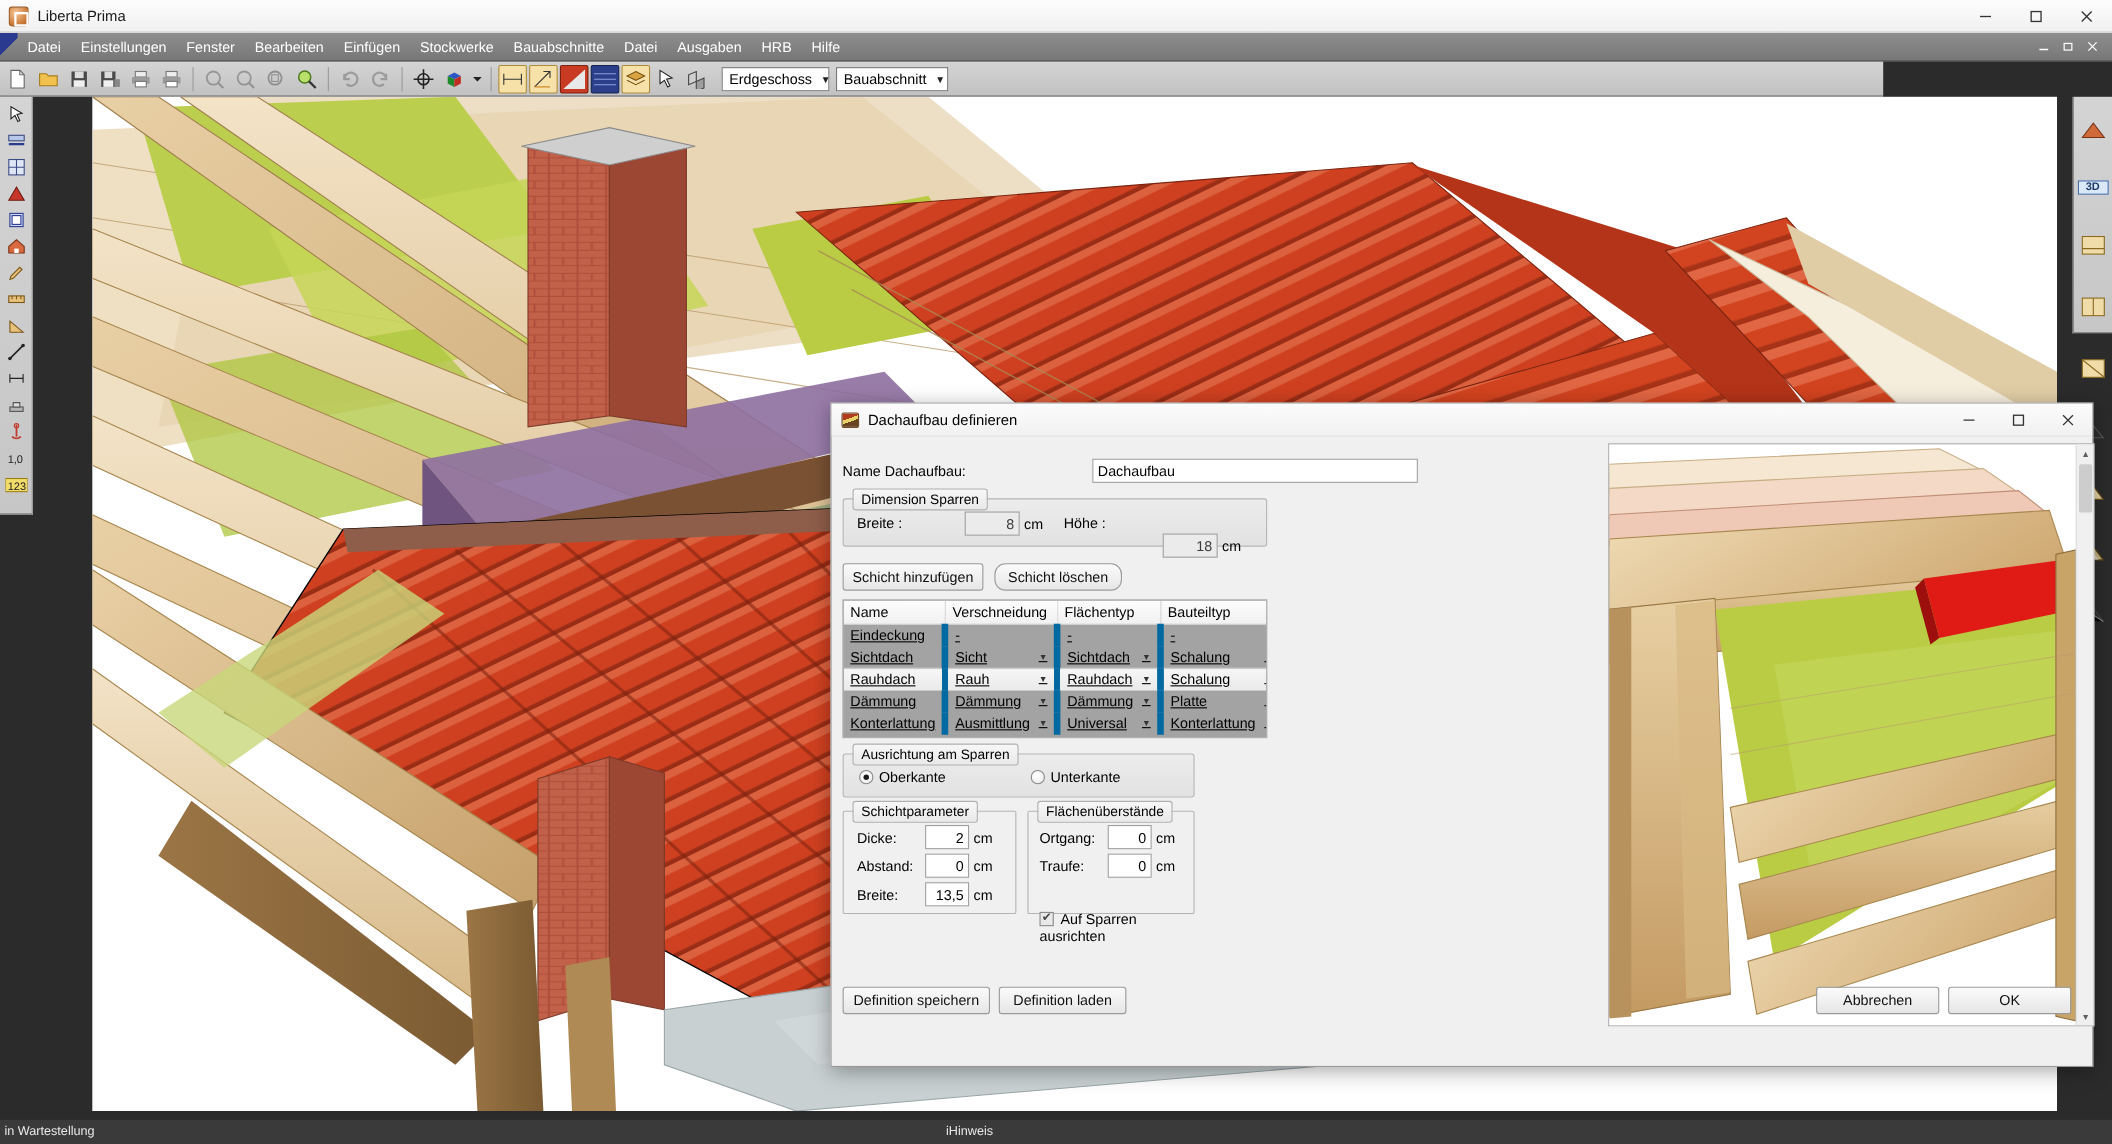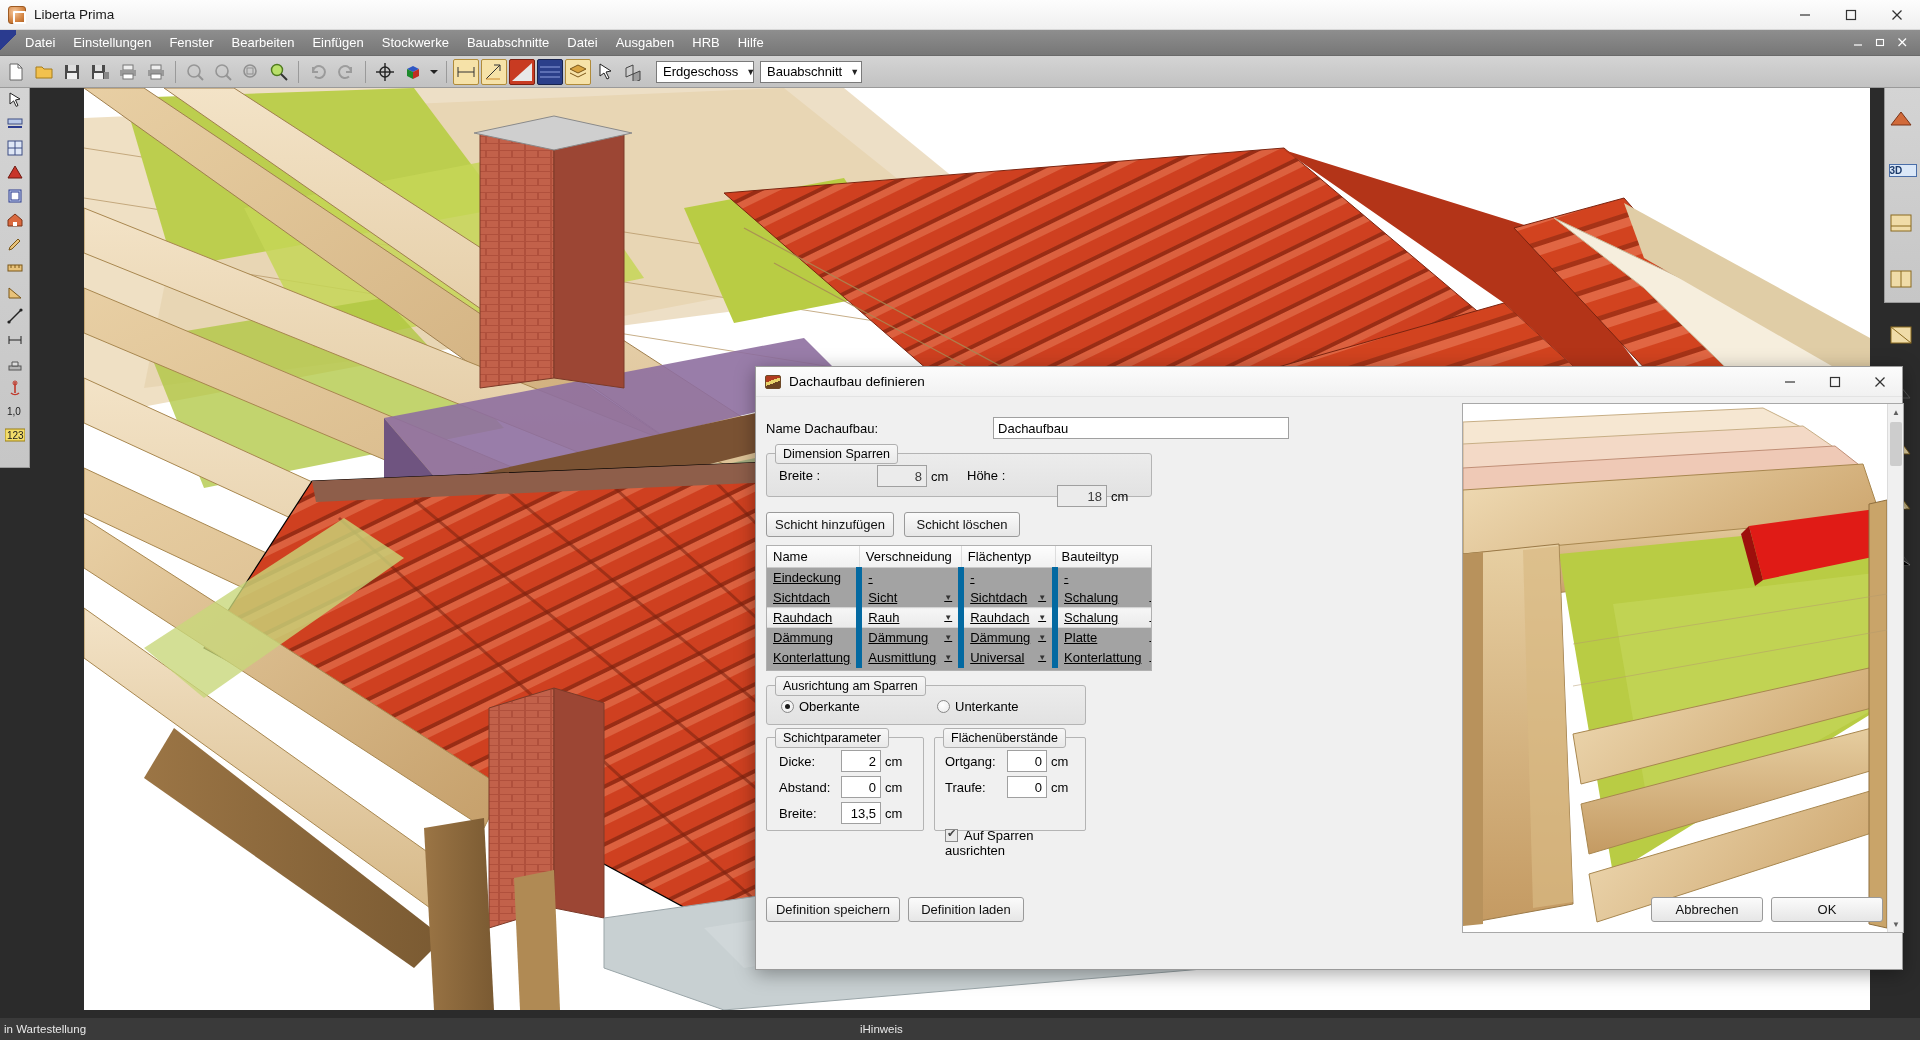--- a/index.html
+++ b/index.html
@@ -51,21 +51,21 @@
   .menubar .corner {
     width: 16px; height: 100%;
     background: linear-gradient(135deg,#2a3b8f 0 50%, transparent 50%);
   }
   .menu-item { padding: 0 9px; font-size: 13px; line-height: 26px; cursor: default; white-space: nowrap; }
   .menubar .mb-ctrls { margin-left: auto; display: flex; gap: 2px; padding-right: 8px; }
   .mb-btn { width: 20px; height: 18px; display:flex; align-items:center; justify-content:center; color:#fff; font-size:11px; }
 
   
   .toolbar {
-    position: absolute; left: 0; top: 56px; width: 1920px; height: 32px;
+    position: absolute; left: 0; top: 56px; width: 1712px; height: 32px;
     background: linear-gradient(#d4d4d4, #c2c2c2);
     border-bottom: 1px solid #9a9a9a;
     display: flex; align-items: center; padding-left: 2px; gap: 0px;
   }
   .tb-btn {
     width: 26px; height: 26px; margin: 0 1px;
     display: flex; align-items: center; justify-content: center;
     border: 1px solid transparent; border-radius: 2px;
   }
   .tb-sep { width: 1px; height: 22px; background: #9a9a9a; margin: 0 5px; }
@@ -77,30 +77,30 @@
   .tb-combo .cv { flex: 1; }
   .tb-combo .ca { color: #222; font-size: 9px; margin-left: 8px; }
 
   
   .leftrail {
     position: absolute; left: 0; top: 88px; width: 30px; height: 380px;
     background: linear-gradient(#d4d4d4, #c6c6c6);
     border-right: 1px solid #9a9a9a; border-bottom: 1px solid #9a9a9a;
     display: flex; flex-direction: column; align-items: center; padding-top: 2px;
   }
-  .rail-btn { width: 24px; height: 22px; margin: 1px 0; display:flex; align-items:flex-start; justify-content:center; border:1px solid transparent;}
+  .rail-btn { width: 24px; height: 22px; margin: 1px 0; display:flex; align-items:flex-end; justify-content:center; border:1px solid transparent;}
 
   
   .rightrail {
     position: absolute; right: 0; top: 88px; width: 36px; height: 215px;
     background: linear-gradient(#d4d4d4, #c6c6c6);
     border-left: 1px solid #9a9a9a; border-bottom: 1px solid #9a9a9a;
     display: flex; flex-direction: column; align-items: center; padding-top: 2px;
   }
-  .rr-btn { width: 28px; height: 24px; margin: 18px 0; display:flex; align-items:center; border:1px solid transparent; font-size:10px; font-weight:bold;}
+  .rr-btn { width: 28px; height: 24px; margin: 18px 0; display:flex; align-items:center; justify-content:center; border:1px solid transparent; font-size:10px; font-weight:bold;}
 
   
   .viewport {
     position: absolute; left: 84px; top: 88px; width: 1786px; height: 922px;
     overflow: hidden; background: #fff;
   }
   .vp-canvas { position:absolute; inset:0; }
 
   
   .statusbar {
@@ -734,21 +734,21 @@
           <div class="row" style="position:absolute;left:200px;top:14px;">
             <span class="txt">Höhe :</span>
           </div>
           <div class="row" style="position:absolute;left:290px;top:11px;margin-top:20px;">
             <input class="tf num ro" style="width: 50px;" readonly="" value="18">
             <span class="unit">cm</span>
           </div>
         </div>
 
         <div class="btn" style="position:absolute;left:10px;top:115px;width:128px;">Schicht hinzufügen</div>
-        <div class="btn" style="position:absolute;left:148px;top:115px;width:116px;">Schicht löschen</div>
+        <div class="btn" style="position:absolute;left:148px;top:115px;width:116px;border-radius:10px;">Schicht löschen</div>
 
         <div class="tbl" style="left:10px;top:148px;width:386px;height:126px;">
           <table>
             <thead>
               <tr>
                 <th style="width:76px;">Name</th>
                 <th style="width:84px;">Verschneidung</th>
                 <th style="width:76px;">Flächentyp</th>
                 <th style="width:78px;">Bauteiltyp</th>
                 <th>Material</th>

